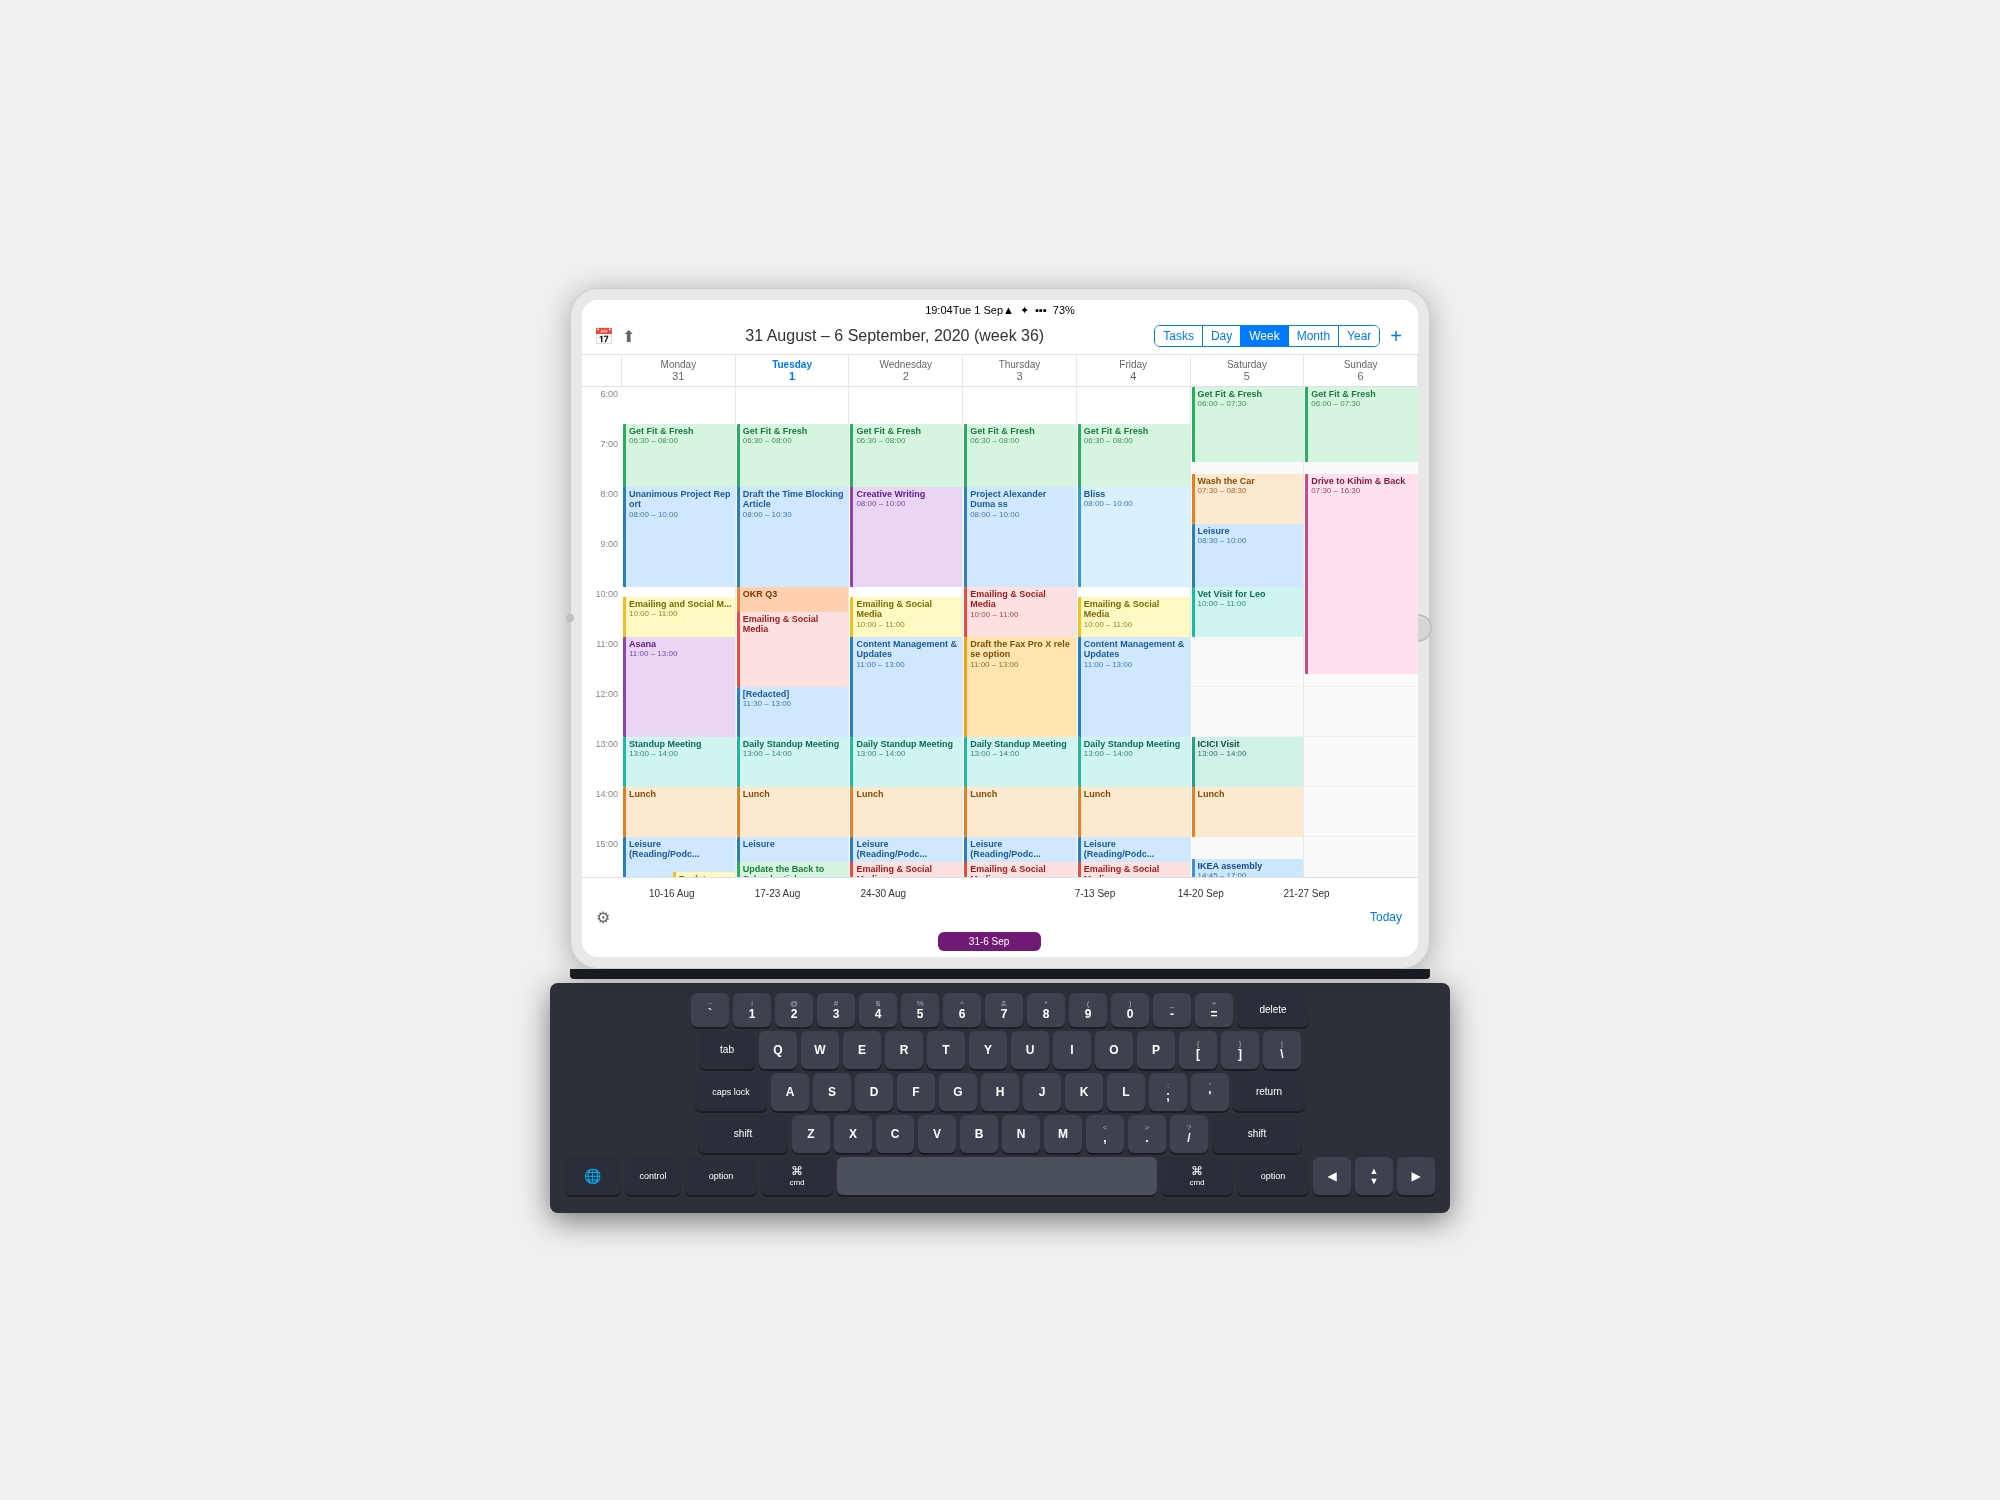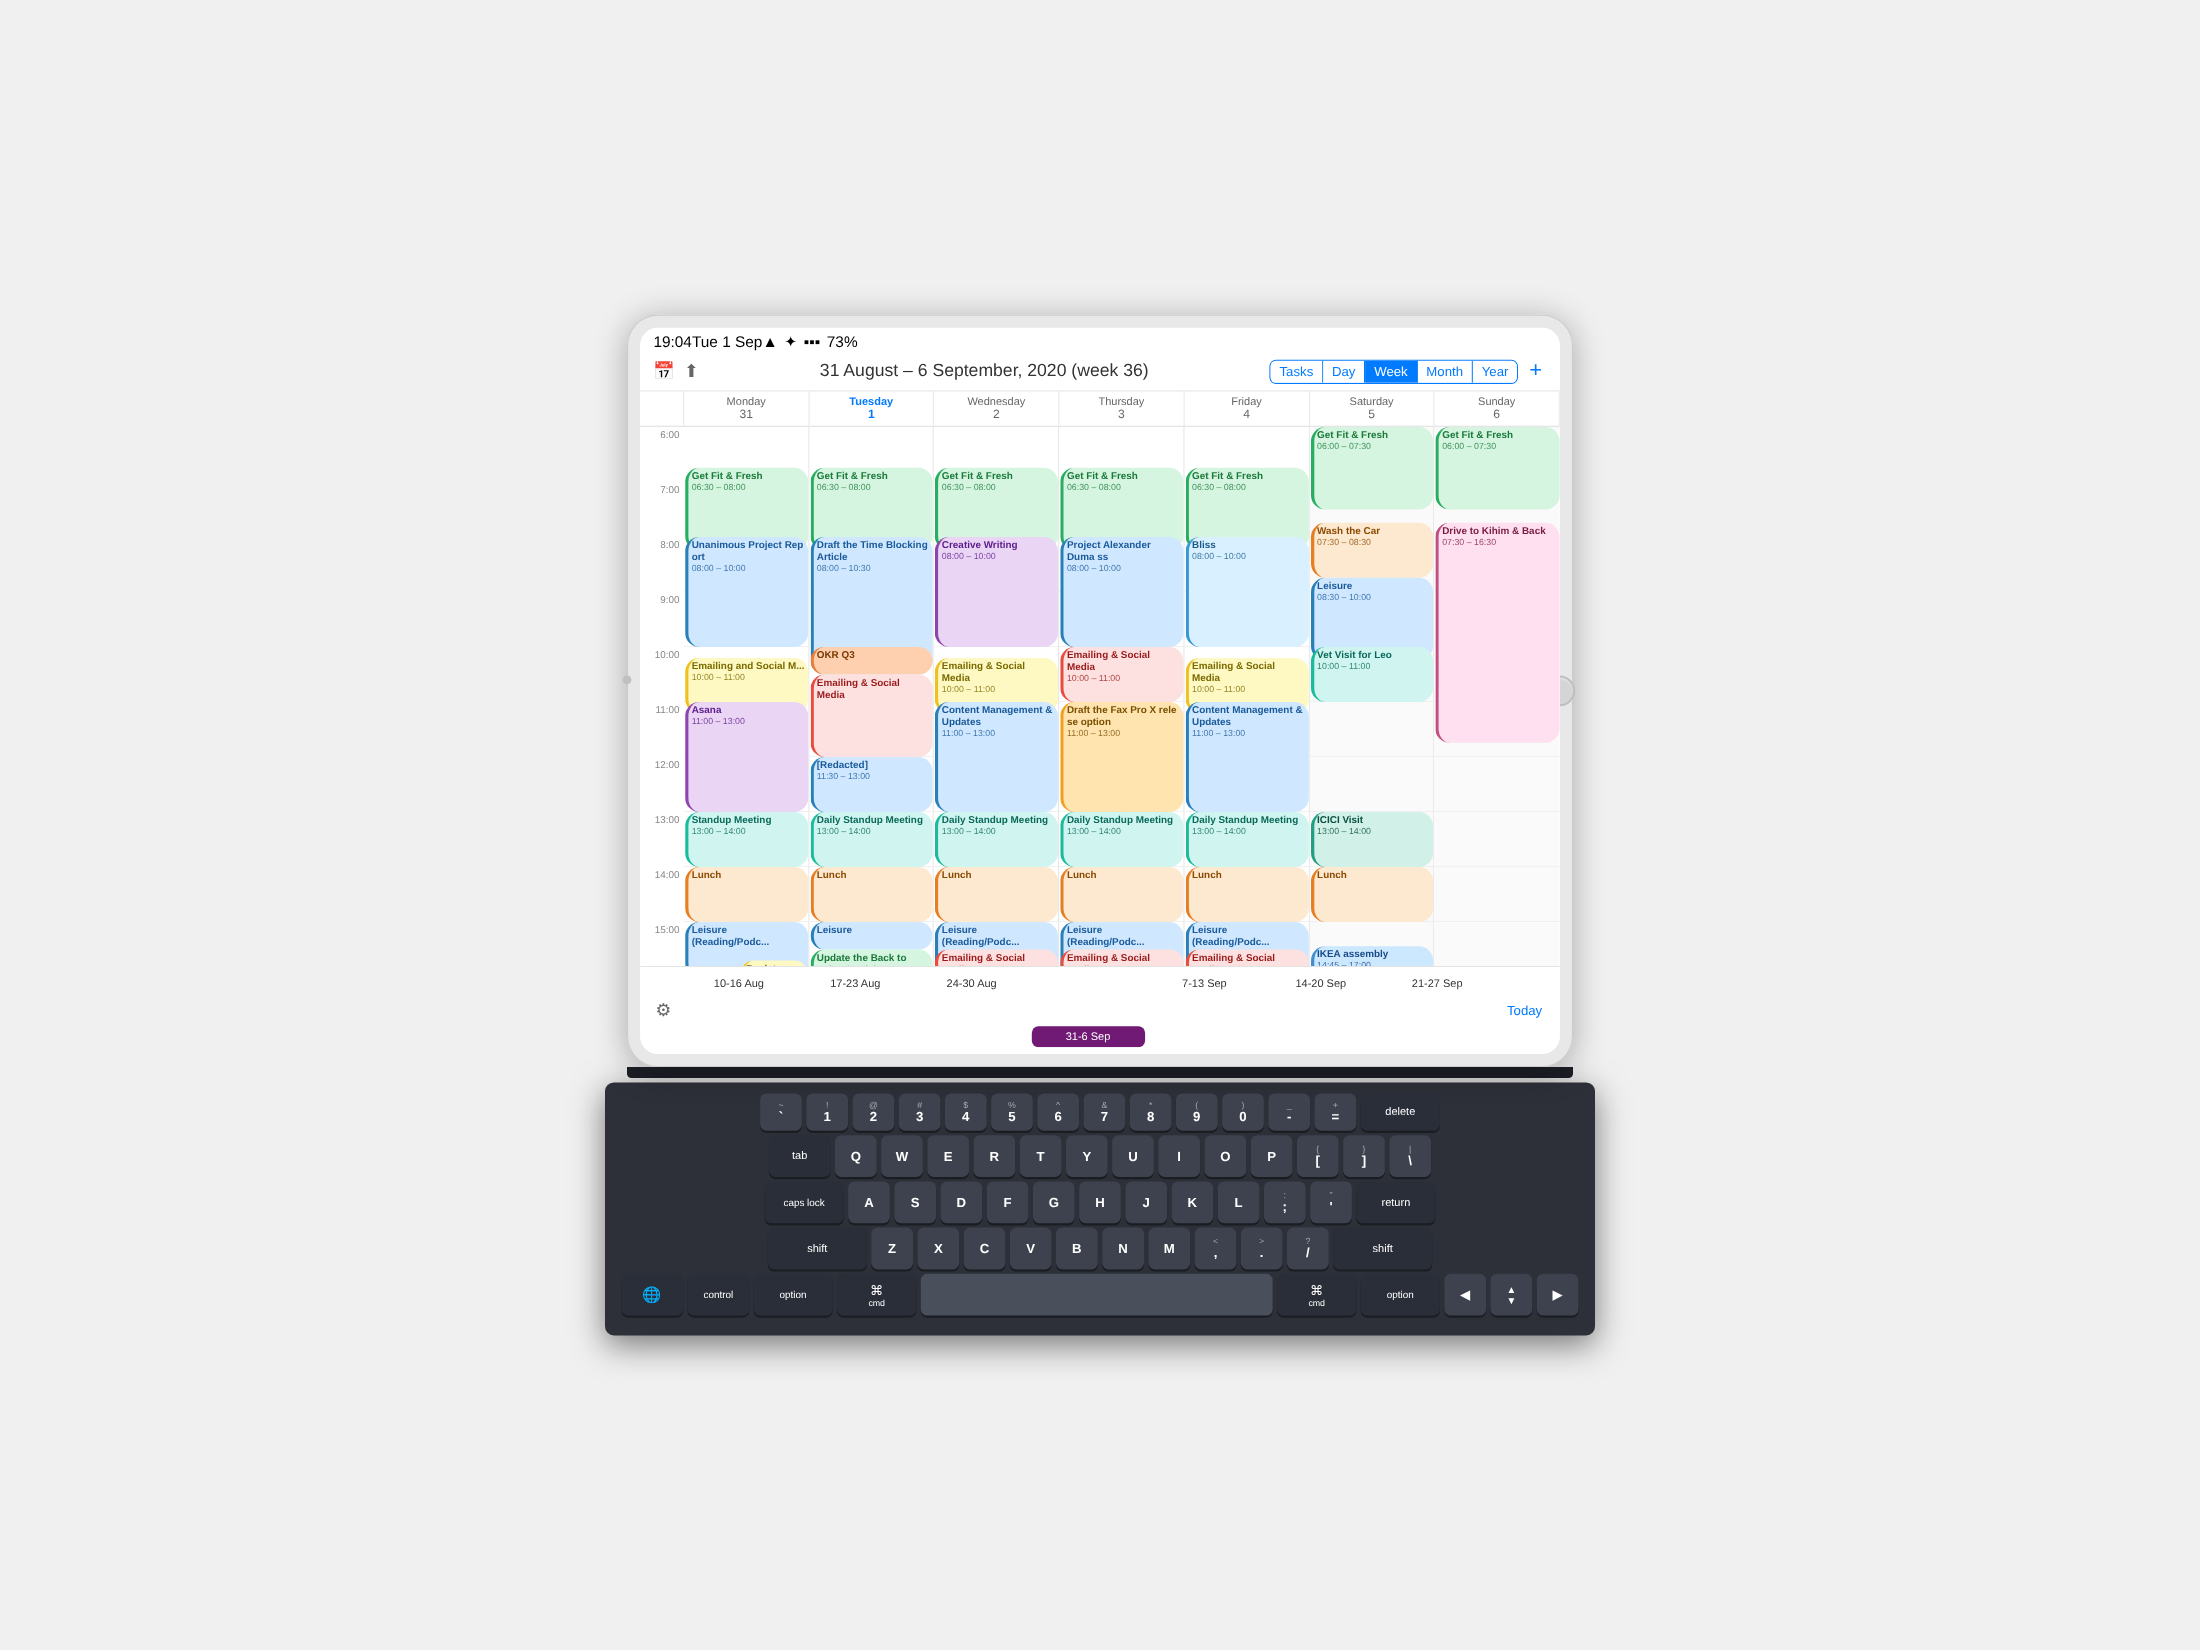--- a/index.html
+++ b/index.html
@@ -58,24 +58,24 @@
       top: 48%;
       width: 8px;
       height: 8px;
       background: #c0c0c0;
       border-radius: 50%;
     }
 
     
     .status-bar {
       display: flex;
-      justify-content: flex-start;
+      justify-content: center;
       align-items: center;
       padding: 4px 12px;
-      font-size: 14px;
+      font-size: 11px;
       font-weight: 500;
       background: #fff;
       color: #000;
     }
 
     .status-right {
       display: flex;
       gap: 6px;
       align-items: center;
     }
@@ -191,21 +191,21 @@
     .day-col {
       border-right: 1px solid #e8e8e8;
       position: relative;
     }
 
     
     .event {
       position: absolute;
       left: 1px;
       right: 0;
-      border-radius: 13px;
+      border-radius: 1px;
       padding: 2px 3px;
       font-size: 9px;
       overflow: hidden;
       line-height: 1.2;
       z-index: 1;
     }
 
     .event .evt-title { font-weight: 600; font-size: 9px; }
     .event .evt-time { font-size: 8px; opacity: 0.8; }
 

